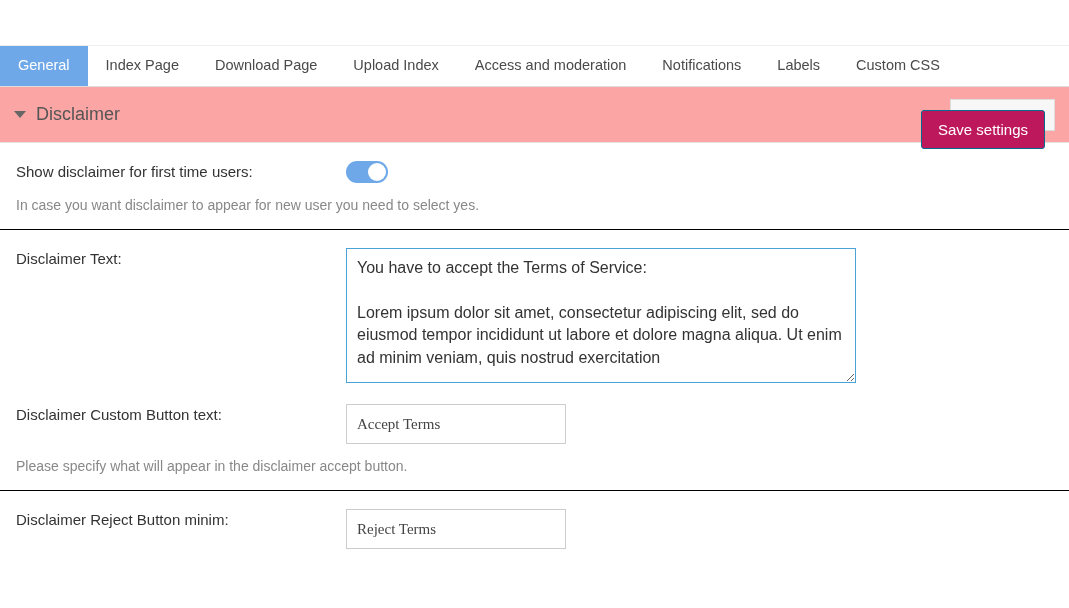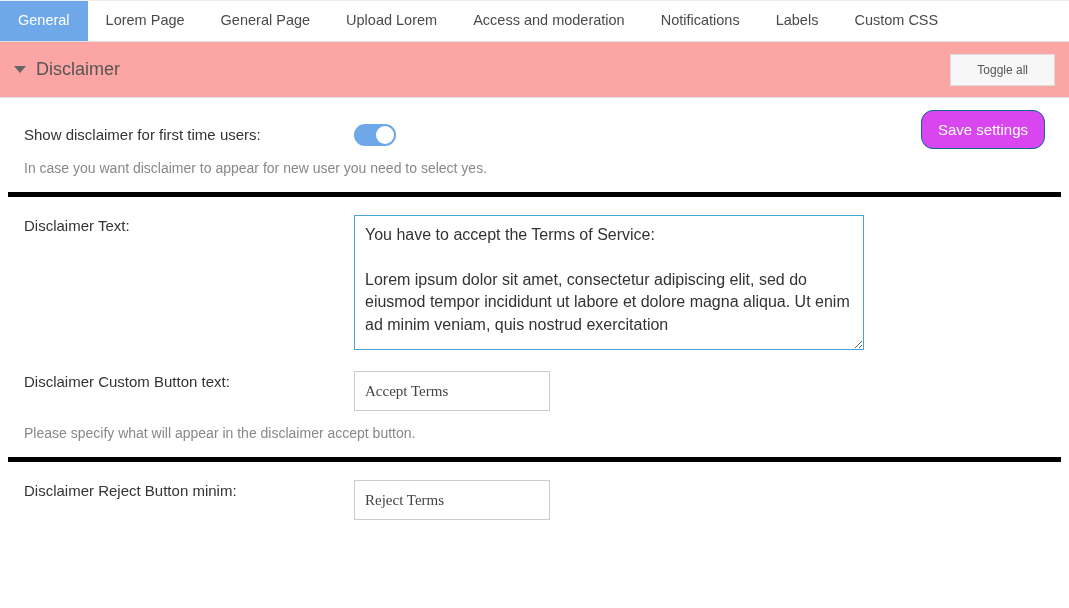--- a/index.html
+++ b/index.html
@@ -16,20 +16,21 @@
       height: 608px;
       overflow: hidden;
       position: relative;
     }
     .tabs {
       display: flex;
       border-bottom: 1px solid #ddd;
       border-top: 1px solid #eee;
       background: #fff;
       height: 42px;
+      margin-top: 45px;
     }
     .tab {
       padding: 11px 18px;
       color: #4a4a4a;
       cursor: pointer;
       font-size: 14.5px;
       white-space: nowrap;
     }
     .tab.active {
       background: #6ea8e8;
@@ -68,50 +69,50 @@
       border: 1px solid #ddd;
       color: #555;
       cursor: pointer;
       font-size: 12px;
     }
     .save-settings {
       position: absolute;
       right: 24px;
       top: 110px;
       padding: 10px 16px;
-      background: #d946ef;
+      background: #be185d;
       border: 1px solid #066a91;
       color: #fff;
       cursor: pointer;
       font-size: 15px;
-      border-radius: 12px;
+      border-radius: 3px;
       z-index: 10;
     }
     .settings-body {
-      padding: 8px;
+      padding: 0;
     }
     .setting-row {
       padding: 18px 16px 0 16px;
       display: flex;
       align-items: flex-start;
     }
     .setting-label {
       width: 330px;
       color: #333;
       font-size: 15px;
       padding-top: 2px;
     }
     .setting-control {
       flex: 1;
     }
     .helper-text {
       padding: 14px 16px 16px 16px;
       color: #888;
       font-size: 14px;
-      border-bottom: 5px solid #000000;
+      border-bottom: 1px solid #000000;
     }
     .toggle-switch {
       width: 42px;
       height: 22px;
       background: #6ea8e8;
       border-radius: 11px;
       position: relative;
       cursor: pointer;
     }
     .toggle-knob {
@@ -130,38 +131,38 @@
       padding: 8px 10px;
       font-family: Liberation Sans, sans-serif;
       font-size: 16px;
       color: #333;
       line-height: 1.4;
       resize: both;
       overflow-y: scroll;
       outline: none;
     }
     .text-input {
-      width: 196px;
+      width: 220px;
       height: 40px;
       border: 1px solid #ccc;
       padding: 8px 10px;
       font-family: Georgia, "Times New Roman", serif;
       font-size: 15px;
       color: #444;
       outline: none;
     }
   </style>
 </head>
 <body>
 
 <div class="tabs">
   <div class="tab active">General</div>
-  <div class="tab">Lorem Page</div>
-  <div class="tab">General Page</div>
-  <div class="tab">Upload Lorem</div>
+  <div class="tab">Index Page</div>
+  <div class="tab">Download Page</div>
+  <div class="tab">Upload Index</div>
   <div class="tab">Access and moderation</div>
   <div class="tab">Notifications</div>
   <div class="tab">Labels</div>
   <div class="tab">Custom CSS</div>
 </div>
 
 <div class="section-header">
   <span class="disclosure-triangle"></span>
   <span class="section-title">Disclaimer</span>
   <button class="toggle-all">Toggle all</button>

